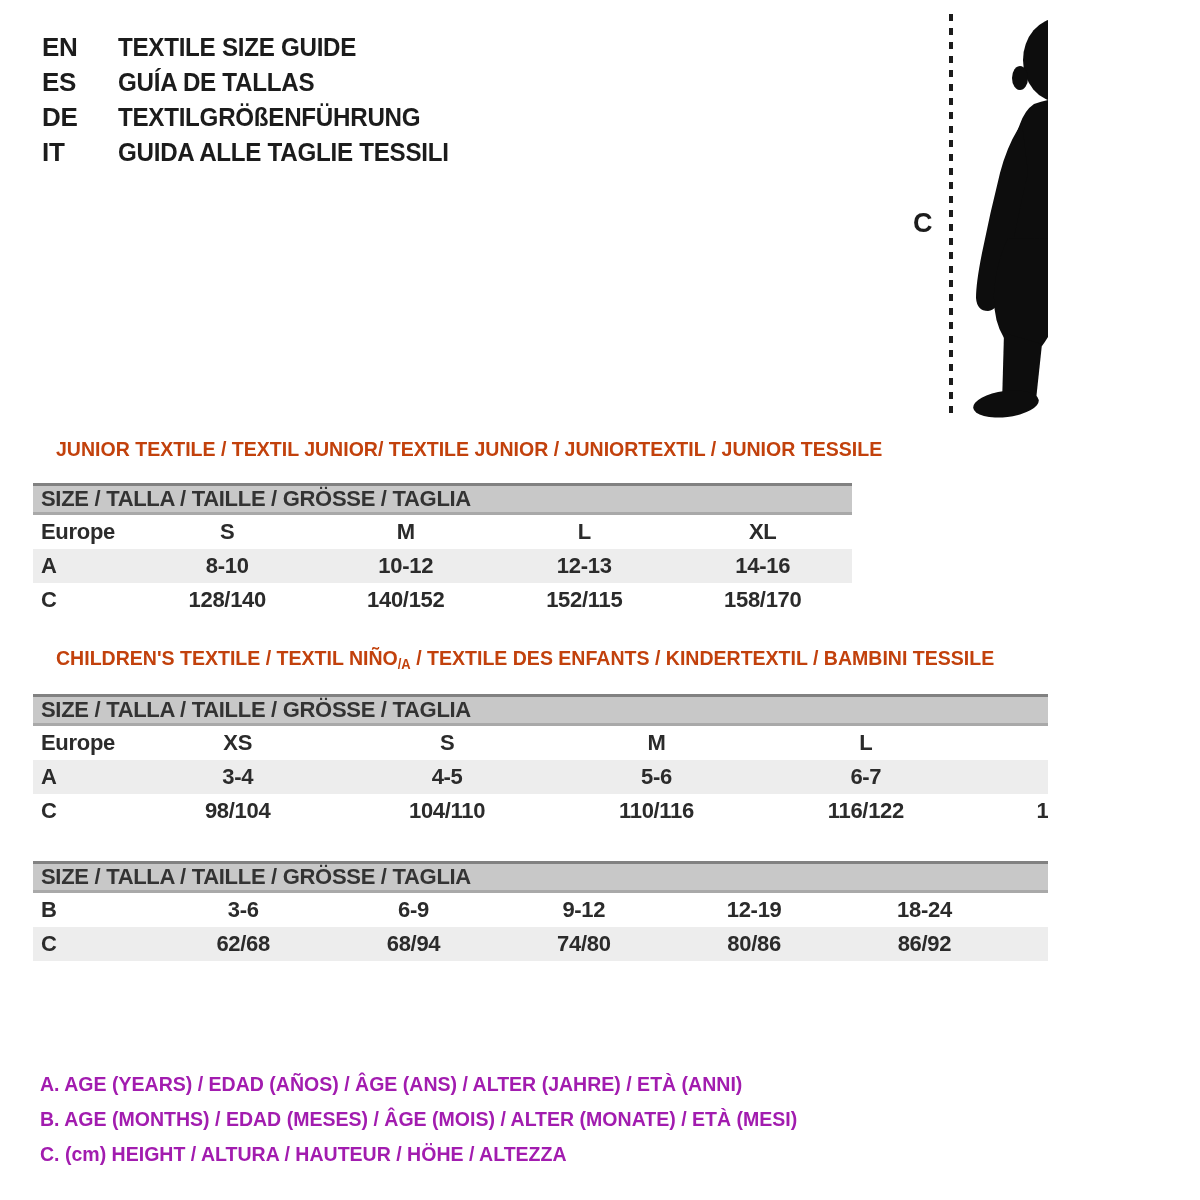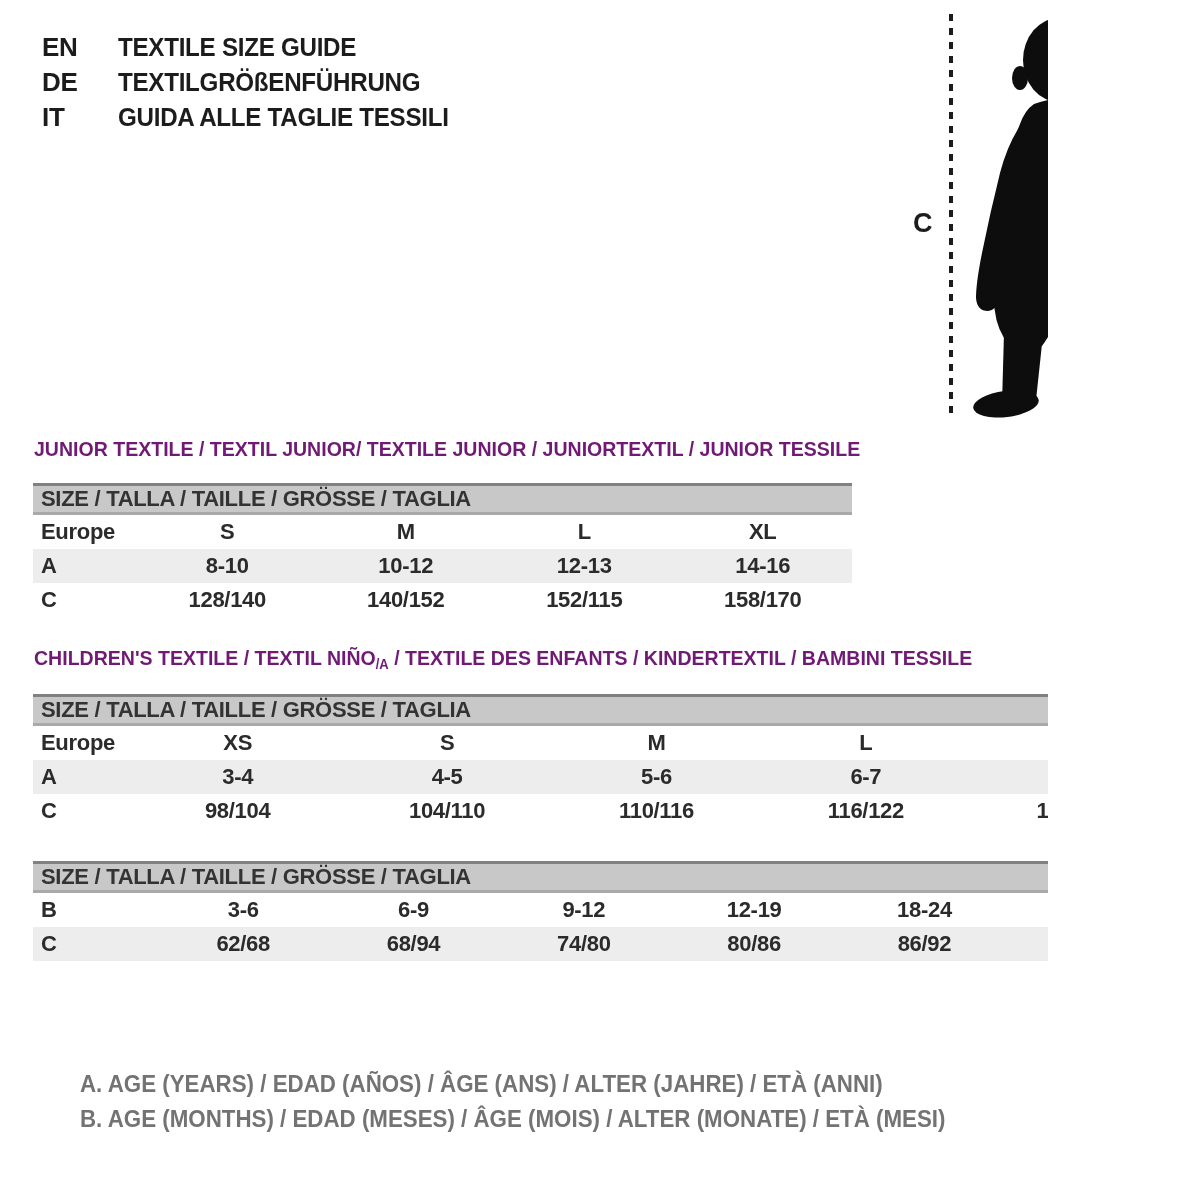--- a/index.html
+++ b/index.html
@@ -22,51 +22,55 @@
     position:absolute; left:44px; top:6px; width:4px; height:406px;
     background:repeating-linear-gradient(to bottom, #1b1b1b 0 7px, rgba(0,0,0,0) 7px 14px);
   }
   .silhouette { position:absolute; left:57px; top:0; }
 
   
   .section { position:absolute; left:33px; }
   .sec-junior   { top:437px; width:819px; }
   .sec-children { top:646px; width:1147px; }
   .sec-babies   { top:851px; width:1147px; }
-  .sec-title { margin:0 0 0 1px; font-size:21px; line-height:24px; font-weight:bold; color:#701a75; }
+  .sec-title { margin:0 0 0 23px; font-size:21px; line-height:24px; font-weight:bold; color:#c2410c; }
   .sec-title .sub { font-size:14px; position:relative; top:4px; }
   .babies-title-line { display:block; line-height:33px; }
   .sec-babies .sec-title { line-height:33px; }
 
   
   table.tbl { border-collapse:collapse; table-layout:fixed; width:100%; margin-top:22px;
               font-weight:bold; font-size:22px; color:#2b2b2b; }
   .sec-babies table.tbl { margin-top:10px; }
   table.tbl td { padding:0; height:34px; text-align:center; letter-spacing:-0.3px; overflow:hidden; }
   table.tbl td.lbl { text-align:left; padding-left:8px; }
   tr.bar td {
     background:#c8c8c8; border-top:3px solid #818181; border-bottom:3px solid #a9a9a9;
     height:25px; text-align:left; padding-left:8px; color:#333333;
   }
   tr.shade td { background:#ededed;text-align:center; }
   col.c-lbl-j { width:105px; } col.c-lbl-c { width:100px; } col.c-lbl-b { width:125px; }
 
   
   .legend { position:absolute; left:40px; top:1066px; }
-  .legend-line { font-weight:bold; font-size:24px; line-height:35px; color:#737373;margin-left:40px; }
+  .legend-line { font-weight:bold; font-size:21px; line-height:35px; color:#a21caf; }
 </style>
 </head>
 <body>
 
 <div class="canvas">
 
   <div class="languages">
     <div class="lang-row">
       <span class="lang-code">EN</span>
       <span class="lang-label cond">TEXTILE SIZE GUIDE</span>
+    </div>
+    <div class="lang-row">
+      <span class="lang-code">ES</span>
+      <span class="lang-label cond">GUÍA DE TALLAS</span>
     </div>
     <div class="lang-row">
       <span class="lang-code">DE</span>
       <span class="lang-label cond">TEXTILGRÖßENFÜHRUNG</span>
     </div>
     <div class="lang-row">
       <span class="lang-code">IT</span>
       <span class="lang-label cond">GUIDA ALLE TAGLIE TESSILI</span>
     </div>
   </div>
@@ -206,15 +210,16 @@
         <td>86/92</td>
         <td>92/98</td>
       </tr>
     </tbody>
       </table>
   </div>
 
   <div class="legend">
     <div class="legend-line"><span class="cond">A. AGE (YEARS) / EDAD (AÑOS) / ÂGE (ANS) / ALTER (JAHRE) / ETÀ (ANNI)</span></div>
     <div class="legend-line"><span class="cond">B. AGE (MONTHS) / EDAD (MESES) / ÂGE (MOIS) / ALTER (MONATE) / ETÀ (MESI)</span></div>
+    <div class="legend-line"><span class="cond">C. (cm) HEIGHT / ALTURA / HAUTEUR / HÖHE / ALTEZZA</span></div>
   </div>
 
 </div>
 
 </body></html>

